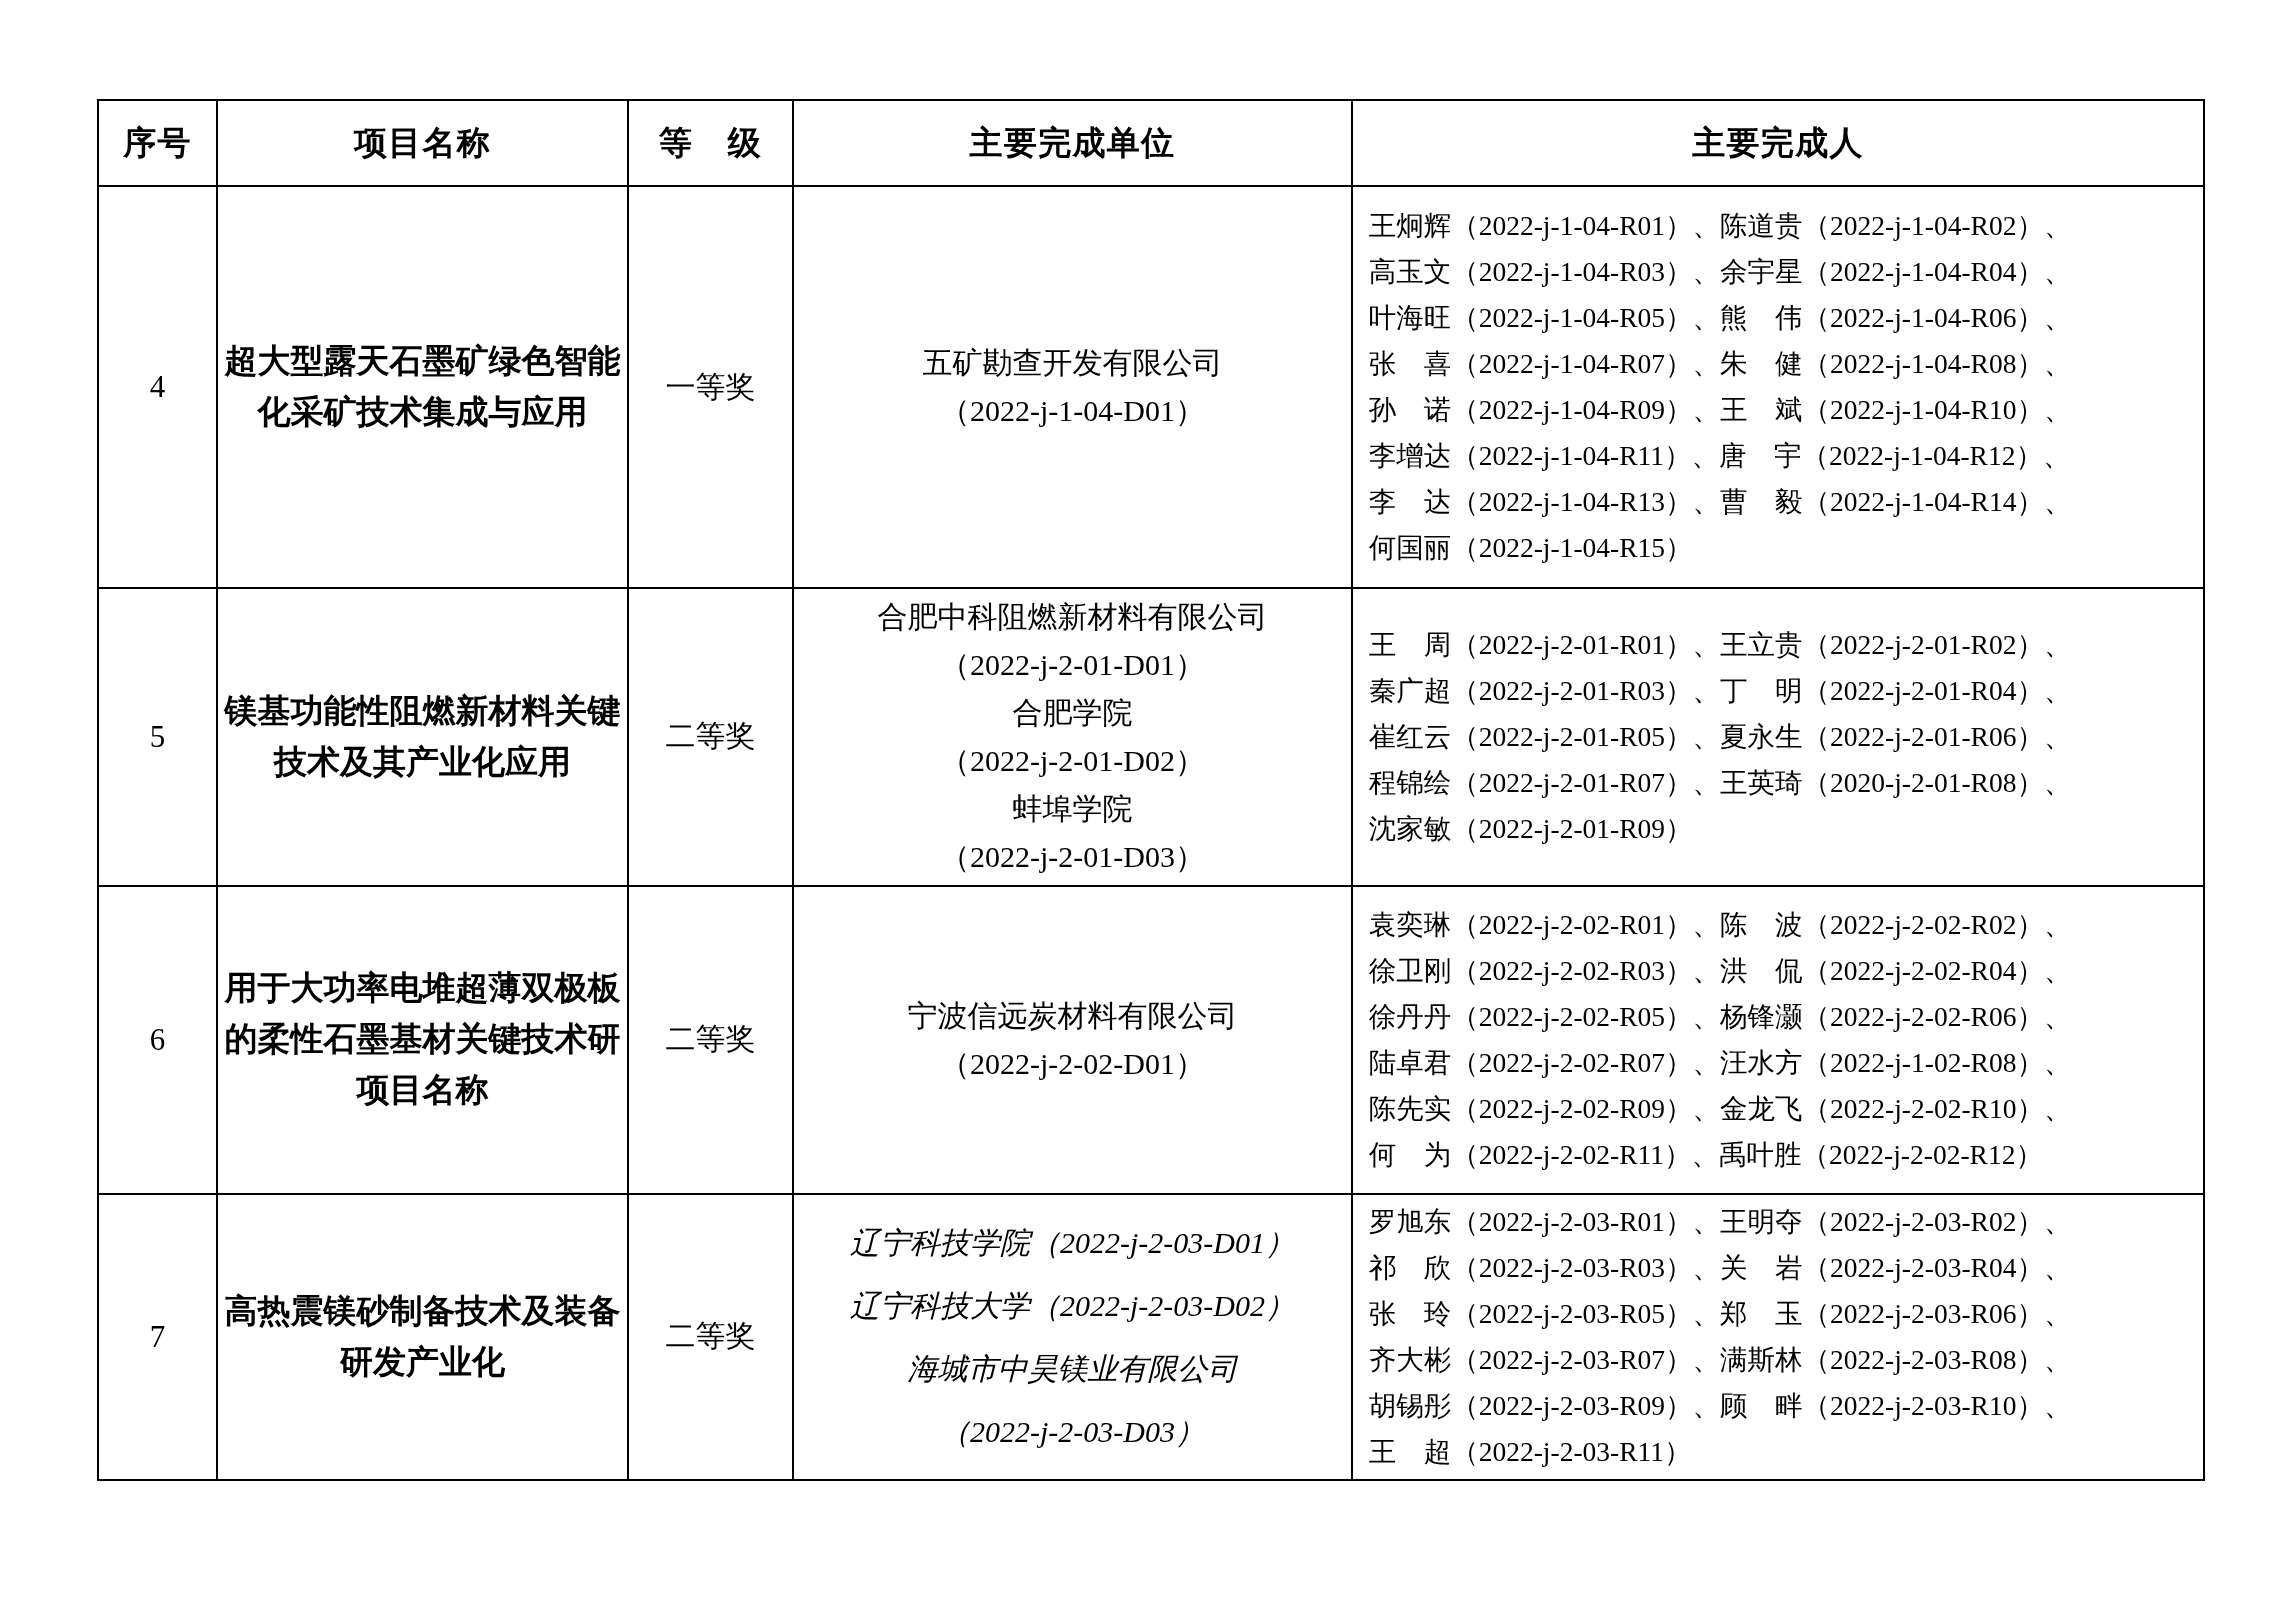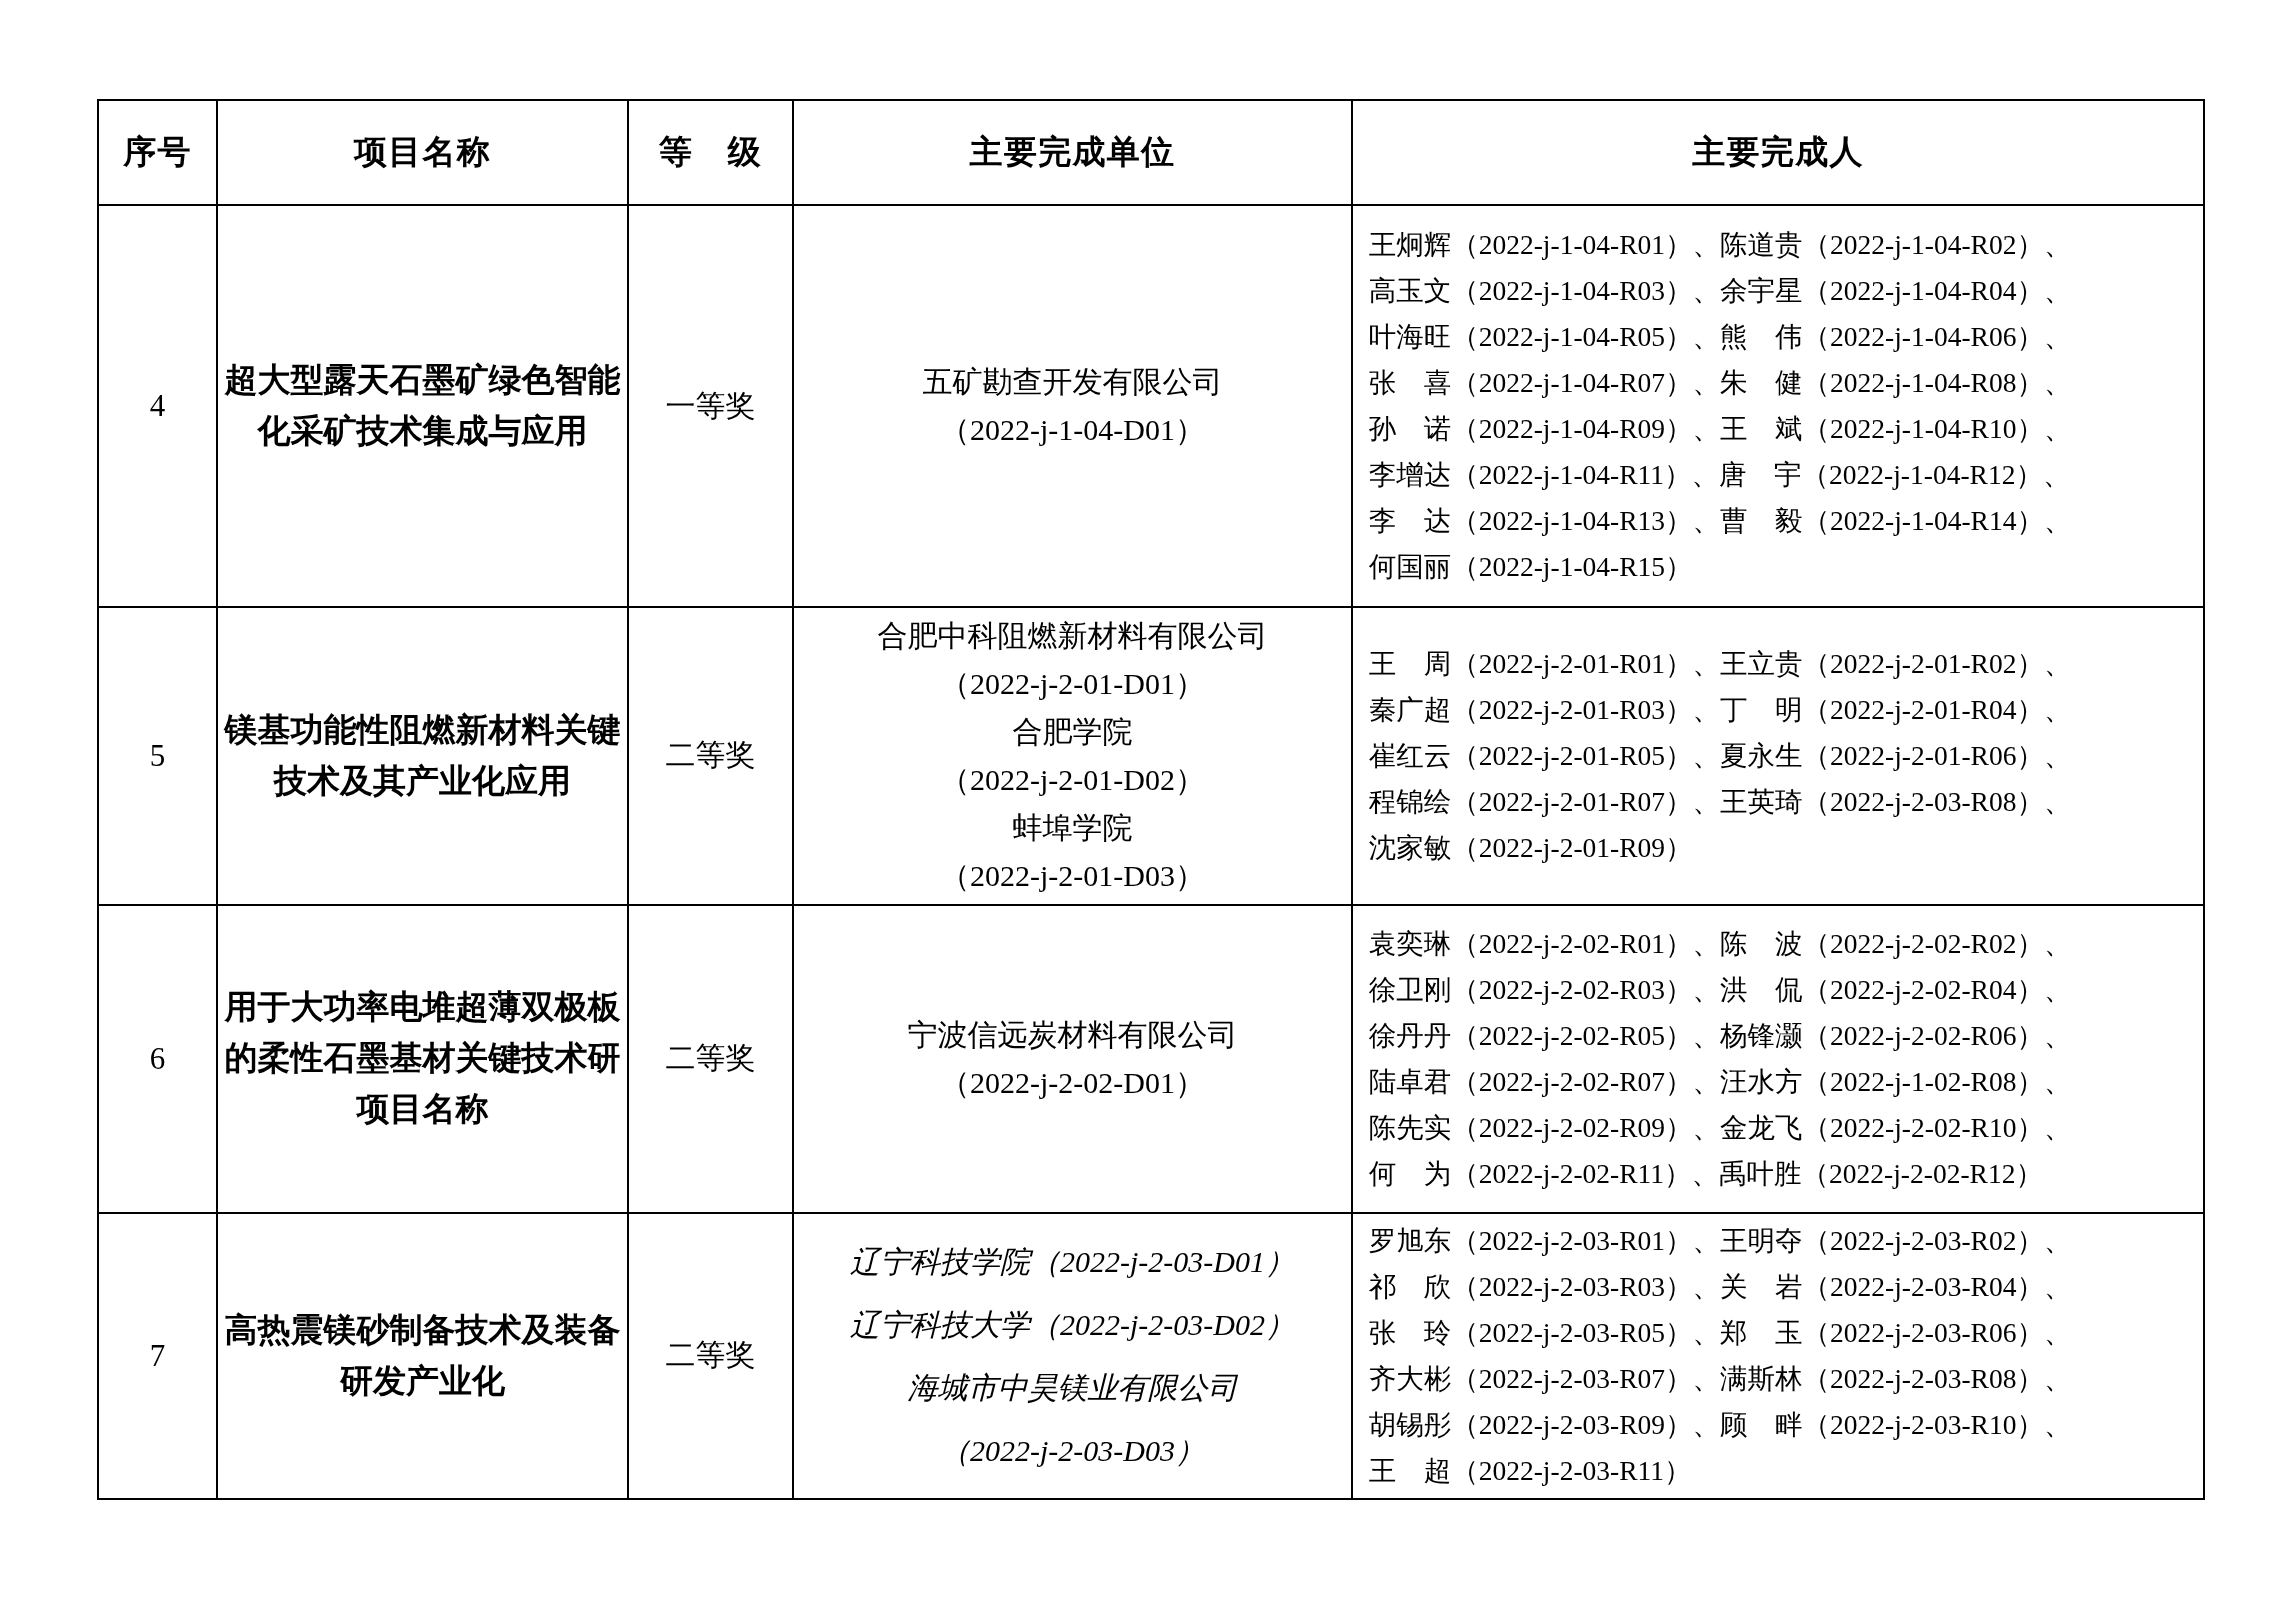--- a/index.html
+++ b/index.html
@@ -36,21 +36,21 @@
     padding:3.9px 6.5px;
     overflow:hidden;
   }
   
   col.c1{width:119px;}
   col.c2{width:411px;}
   col.c3{width:165px;}
   col.c4{width:559px;}
   col.c5{width:852px;}
   
-  tr.hdr{height:105px;}
+  tr.hdr{height:86px;}
   tr.r4{height:402px;}
   tr.r5{height:275px;}
   tr.r6{height:308px;}
   tr.r7{height:276px;}
 
   .award-table th{
     font-family:"Liberation Sans","DejaVu Sans",sans-serif;
     font-size:33px;
     font-weight:bold;
     text-align:center;
@@ -151,21 +151,21 @@
             <div class="line">（2022-j-2-01-D01）</div>
             <div class="line">合肥学院</div>
             <div class="line">（2022-j-2-01-D02）</div>
             <div class="line">蚌埠学院</div>
             <div class="line">（2022-j-2-01-D03）</div>
           </td>
         <td class="c-people">
             <div class="line">王　周（2022-j-2-01-R01）、王立贵（2022-j-2-01-R02）、</div>
             <div class="line">秦广超（2022-j-2-01-R03）、丁　明（2022-j-2-01-R04）、</div>
             <div class="line">崔红云（2022-j-2-01-R05）、夏永生（2022-j-2-01-R06）、</div>
-            <div class="line">程锦绘（2022-j-2-01-R07）、王英琦（2022-j-2-03-R08）、</div>
+            <div class="line">程锦绘（2022-j-2-01-R07）、王英琦（2020-j-2-01-R08）、</div>
             <div class="line">沈家敏（2022-j-2-01-R09）</div>
           </td>
       </tr>
       <tr class="r6">
         <td class="c-index">6</td>
         <td class="c-project">
             <div class="line">用于大功率电堆超薄双极板</div>
             <div class="line">的柔性石墨基材关键技术研</div>
             <div class="line">项目名称</div>
           </td>

